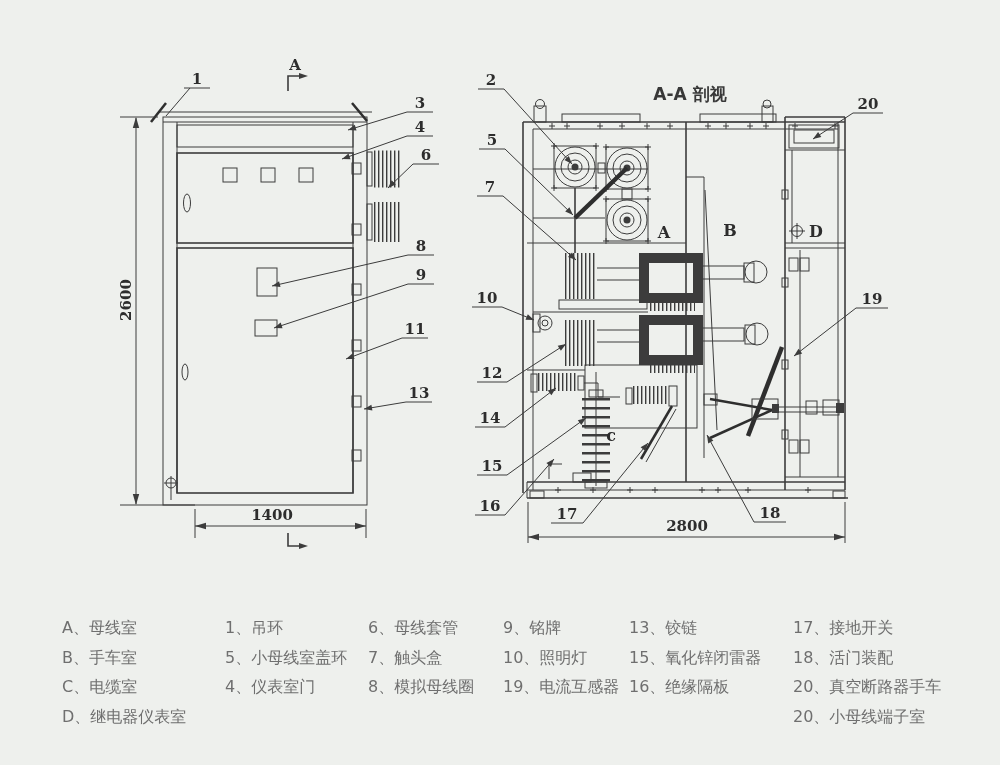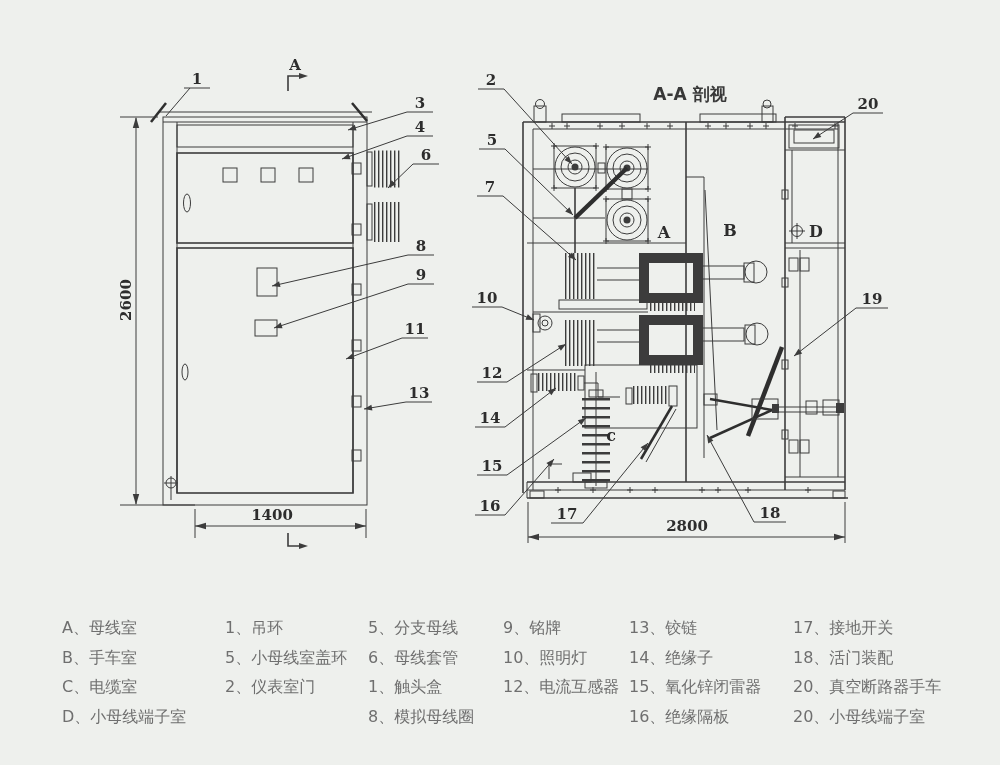--- a/index.html
+++ b/index.html
@@ -365,41 +365,39 @@
       <polygon class="drk" points="813,139 818.1,132.1 821.3,137.1"></polygon>
     </g>
   </g>
 </svg>
 
 <div class="legend">
   <div class="legend-col" style="left:62px">
     <div>A、母线室</div>
     <div>B、手车室</div>
     <div>C、电缆室</div>
-    <div>D、小母线端子室</div>
+    <div>D、继电器仪表室</div>
   </div>
   <div class="legend-col" style="left:225px">
     <div>1、吊环</div>
     <div>5、小母线室盖环</div>
-    <div>2、仪表室门</div>
+    <div>4、仪表室门</div>
   </div>
   <div class="legend-col" style="left:368px">
-    <div>5、分支母线</div>
     <div>6、母线套管</div>
-    <div>1、触头盒</div>
+    <div>7、触头盒</div>
     <div>8、模拟母线圈</div>
   </div>
   <div class="legend-col" style="left:503px">
     <div>9、铭牌</div>
     <div>10、照明灯</div>
-    <div>12、电流互感器</div>
+    <div>19、电流互感器</div>
   </div>
   <div class="legend-col" style="left:629px">
     <div>13、铰链</div>
-    <div>14、绝缘子</div>
     <div>15、氧化锌闭雷器</div>
     <div>16、绝缘隔板</div>
   </div>
   <div class="legend-col" style="left:793px">
     <div>17、接地开关</div>
     <div>18、活门装配</div>
     <div>20、真空断路器手车</div>
     <div>20、小母线端子室</div>
   </div>
 </div>

